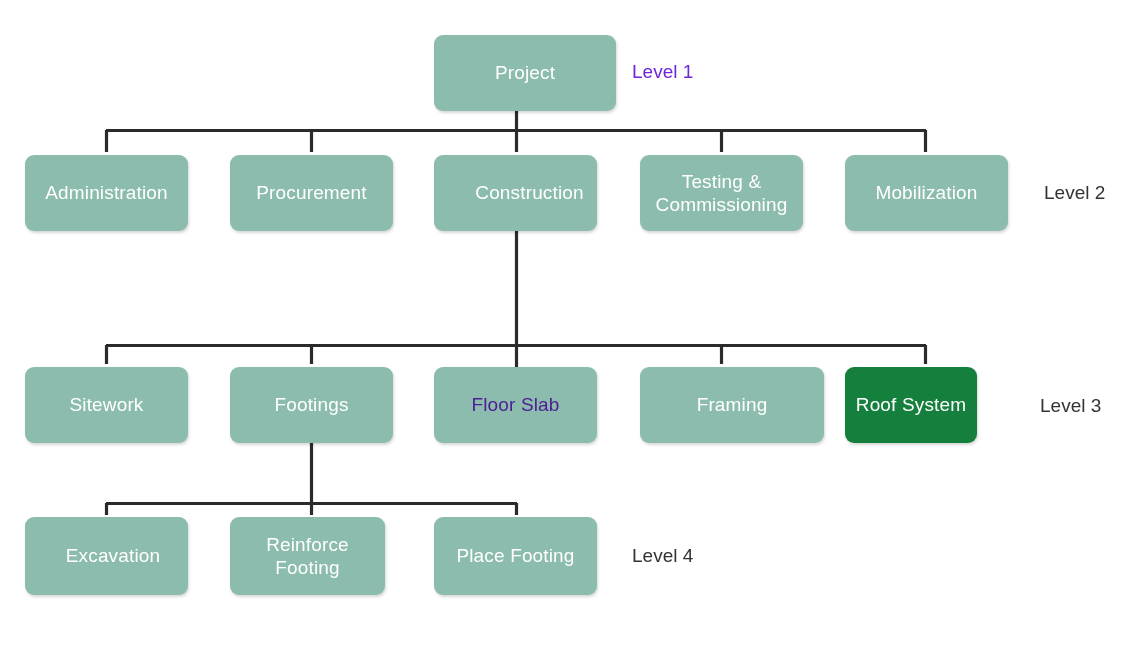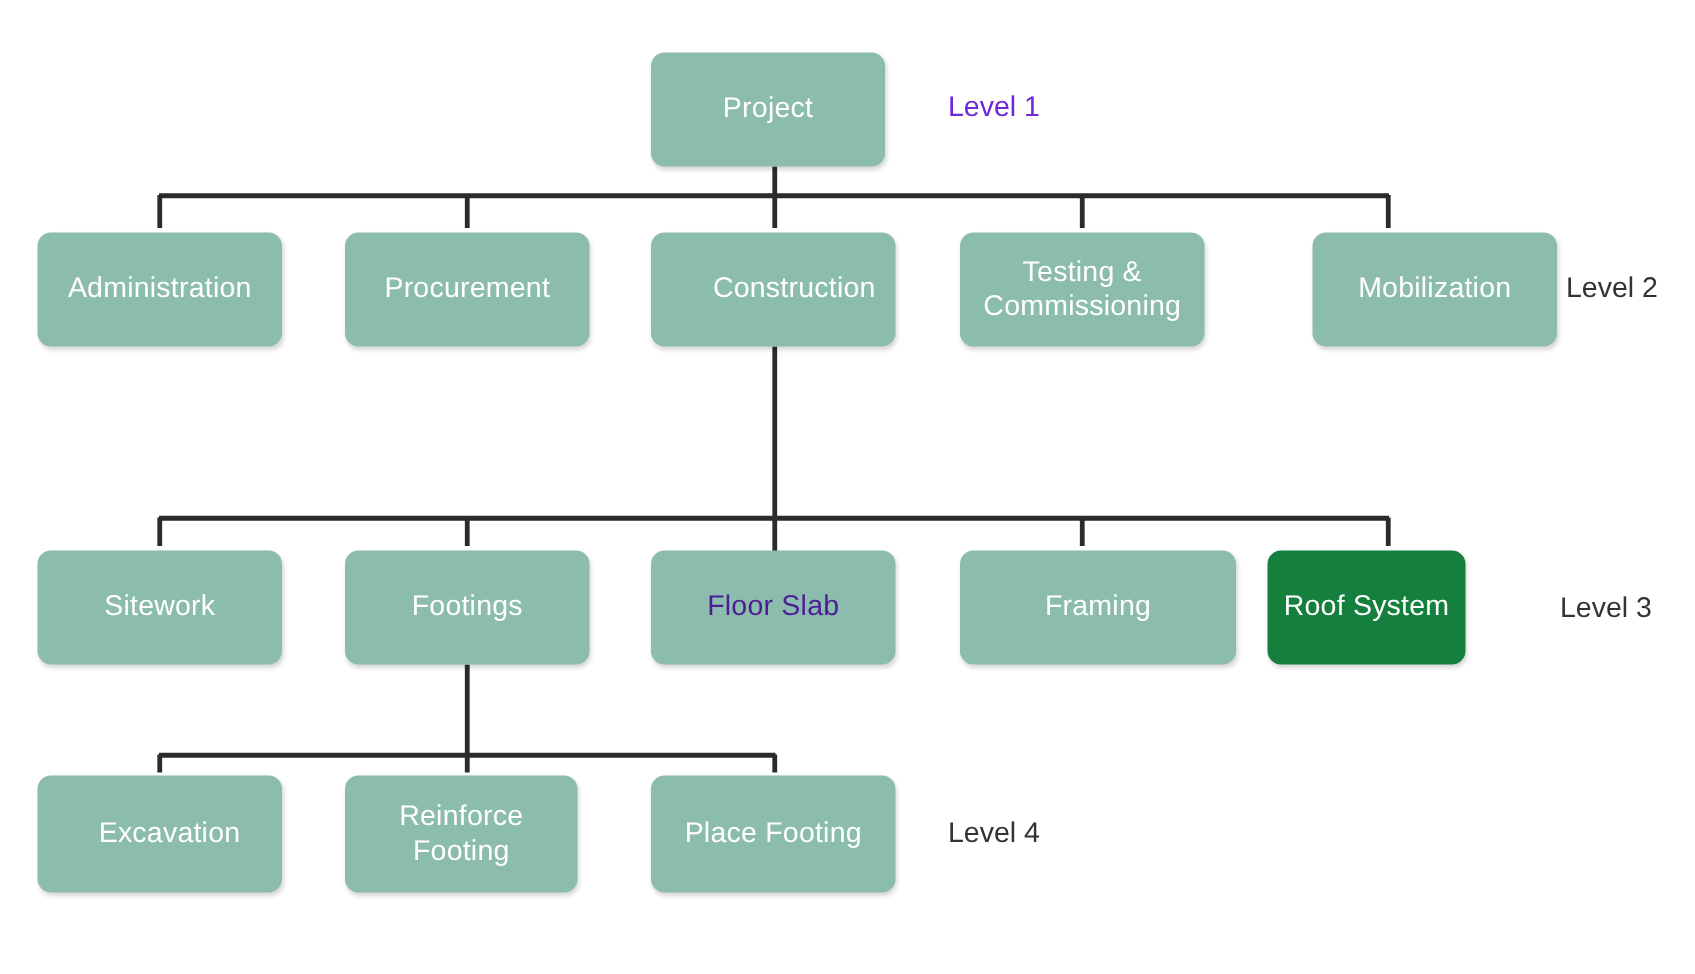--- a/index.html
+++ b/index.html
@@ -80,37 +80,37 @@
       <line x1="311.5" y1="345" x2="311.5" y2="364" stroke="#2b2b2b" stroke-width="3.2" stroke-linecap="butt"></line>
       <line x1="721.5" y1="345" x2="721.5" y2="364" stroke="#2b2b2b" stroke-width="3.2" stroke-linecap="butt"></line>
       <line x1="925.5" y1="345" x2="925.5" y2="364" stroke="#2b2b2b" stroke-width="3.2" stroke-linecap="butt"></line>
       <line x1="311.5" y1="443" x2="311.5" y2="515" stroke="#2b2b2b" stroke-width="3.2" stroke-linecap="butt"></line>
       <line x1="106" y1="503.5" x2="517" y2="503.5" stroke="#2b2b2b" stroke-width="3.2" stroke-linecap="butt"></line>
       <line x1="106.5" y1="503" x2="106.5" y2="515" stroke="#2b2b2b" stroke-width="3.2" stroke-linecap="butt"></line>
       <line x1="516.5" y1="503" x2="516.5" y2="515" stroke="#2b2b2b" stroke-width="3.2" stroke-linecap="butt"></line>
     </svg>
 
   <div id="nodes-layer">
-      <div class="node" style="left: 434px; top: 35px; width: 156px; height: 76px; background: rgb(140, 188, 173); color: rgb(255, 255, 255);">
+      <div class="node" style="left: 434px; top: 35px; width: 182px; height: 76px; background: rgb(140, 188, 173); color: rgb(255, 255, 255);">
         <span class="node-label">Project</span>
       </div>
       <div class="node" style="left: 25px; top: 155px; width: 163px; height: 76px; background: rgb(140, 188, 173); color: rgb(255, 255, 255);">
         <span class="node-label">Administration</span>
       </div>
       <div class="node" style="left: 230px; top: 155px; width: 163px; height: 76px; background: rgb(140, 188, 173); color: rgb(255, 255, 255);">
         <span class="node-label">Procurement</span>
       </div>
       <div class="node" style="left: 434px; top: 155px; width: 163px; height: 76px; background: rgb(140, 188, 173); color: rgb(255, 255, 255); padding-left: 36px;">
         <span class="node-label">Construction</span>
       </div>
       <div class="node" style="left: 640px; top: 155px; width: 163px; height: 76px; background: rgb(140, 188, 173); color: rgb(255, 255, 255);">
         <span class="node-label">Testing &amp;
 Commissioning</span>
       </div>
-      <div class="node" style="left: 845px; top: 155px; width: 163px; height: 76px; background: rgb(140, 188, 173); color: rgb(255, 255, 255); margin-left: 30px;">
+      <div class="node" style="left: 845px; top: 155px; width: 163px; height: 76px; background: rgb(140, 188, 173); color: rgb(255, 255, 255);">
         <span class="node-label">Mobilization</span>
       </div>
       <div class="node" style="left: 25px; top: 367px; width: 163px; height: 76px; background: rgb(140, 188, 173); color: rgb(255, 255, 255);">
         <span class="node-label">Sitework</span>
       </div>
       <div class="node" style="left: 230px; top: 367px; width: 163px; height: 76px; background: rgb(140, 188, 173); color: rgb(255, 255, 255);">
         <span class="node-label">Footings</span>
       </div>
       <div class="node" style="left: 434px; top: 367px; width: 163px; height: 76px; background: rgb(140, 188, 173); color: #4c1d95;">
         <span class="node-label">Floor Slab</span>

